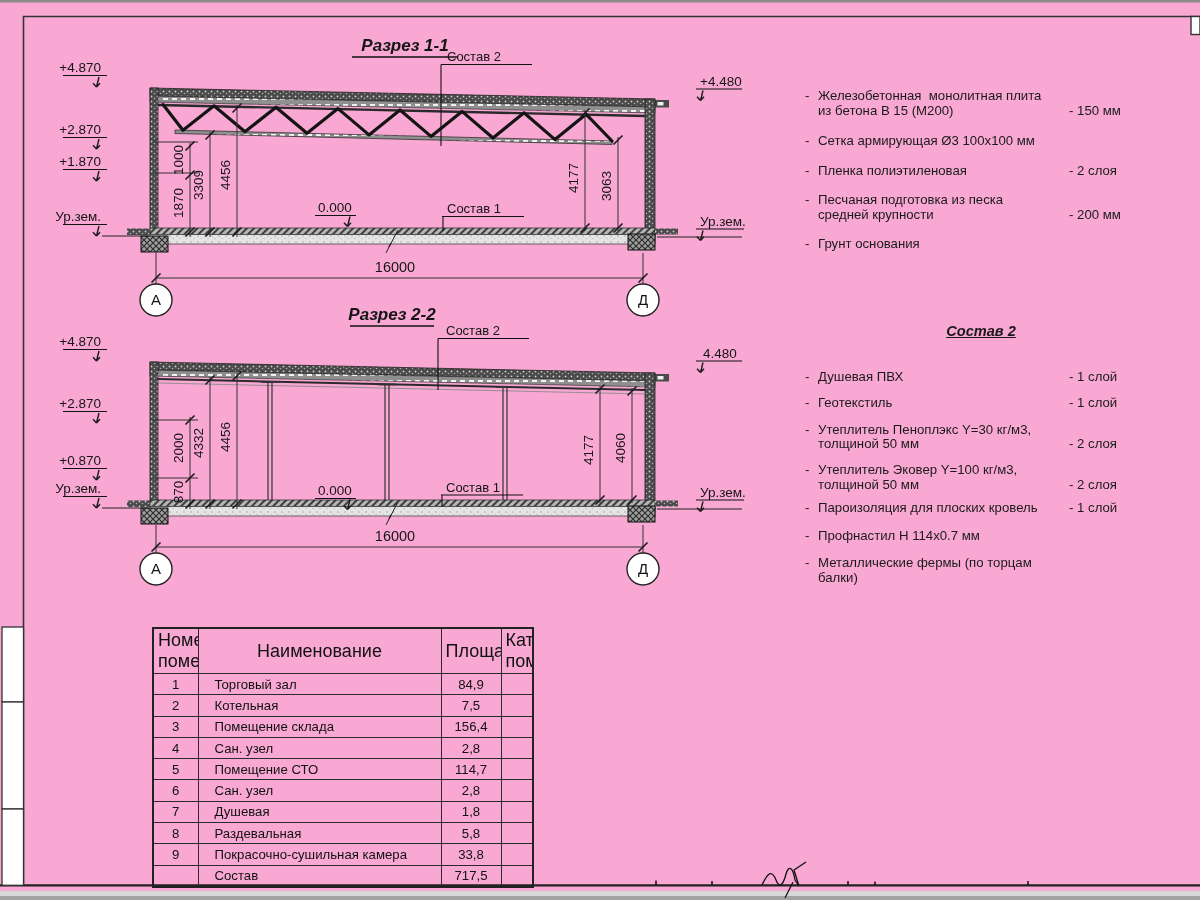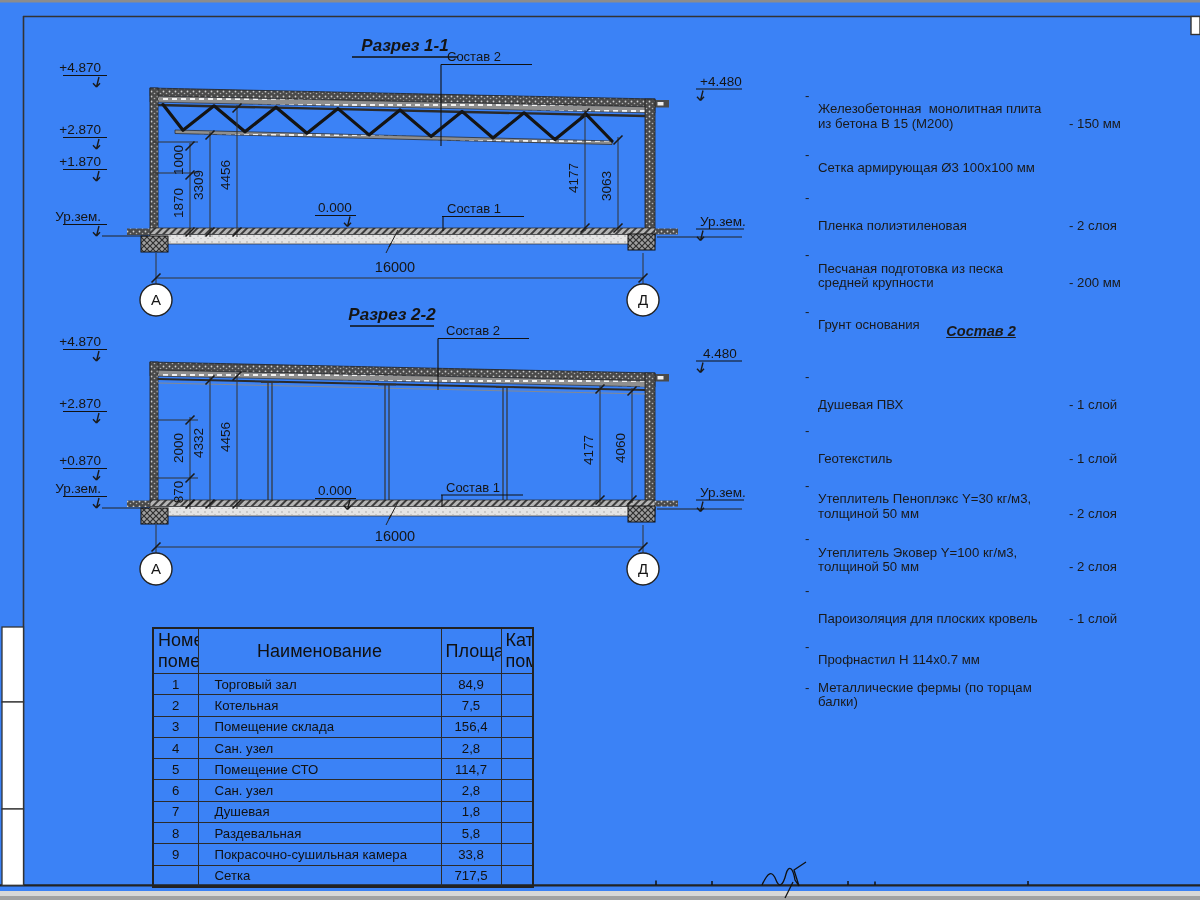--- a/index.html
+++ b/index.html
@@ -1,27 +1,27 @@
 <!DOCTYPE html>
 <html><head>
 <meta charset="utf-8">
 <style>
   html,body{margin:0;padding:0;background:#fff;}
-  #sheet{position:relative;width:1200px;height:900px;background:#3b82f6;overflow:hidden;
+  #sheet{position:relative;width:1200px;height:900px;background:#f9a8d4;overflow:hidden;
          font-family:"Liberation Sans",sans-serif;color:#111;}
   #sheet svg text{font-family:"Liberation Sans",sans-serif;fill:#151515;}
   .abs{position:absolute;}
   
   .comp{width:352px;font-size:13.2px;line-height:14.6px;color:#1a1a1a;}
   .comp-title{text-align:center;font-weight:bold;font-style:italic;font-size:14.6px;
               text-decoration:underline;white-space:nowrap;}
   .li{display:flex;align-items:flex-end;}
   .li .b{width:13px;align-self:flex-start;}
   .li .t{flex:1;white-space:pre-wrap;}
-  .li .v{width:88px;white-space:nowrap;box-sizing:border-box;padding-right:22px;margin-top:28px;}
+  .li .v{width:88px;white-space:nowrap;box-sizing:border-box;padding-right:22px;}
   
   .tbl-title{width:380px;text-align:center;font-weight:bold;font-style:italic;
              font-size:15px;text-decoration:underline;}
   table.rooms{border-collapse:collapse;table-layout:fixed;width:380px;
               border:2px solid #222;}
   table.rooms th,table.rooms td{border:1px solid #2b2b2b;font-size:13.2px;
               font-weight:normal;padding:0 4px;overflow:hidden;}
   table.rooms th{white-space:pre-line;text-align:center;font-size:18px;height:44px;}
   table.rooms td{height:20.3px;text-align:center;}
   table.rooms td.nm{text-align:left;padding-left:16px;}
@@ -435,20 +435,20 @@
           <td></td>
   </tr>
   <tr>
     <td>9</td>
           <td class="nm">Покрасочно-сушильная камера</td>
     <td>33,8</td>
           <td></td>
   </tr>
   <tr>
     <td></td>
-          <td class="nm">Сетка</td>
+          <td class="nm">Состав</td>
     <td>717,5</td>
           <td></td>
   </tr>
 </tbody>
     </table>
 
 </div>
 
 </body></html>

